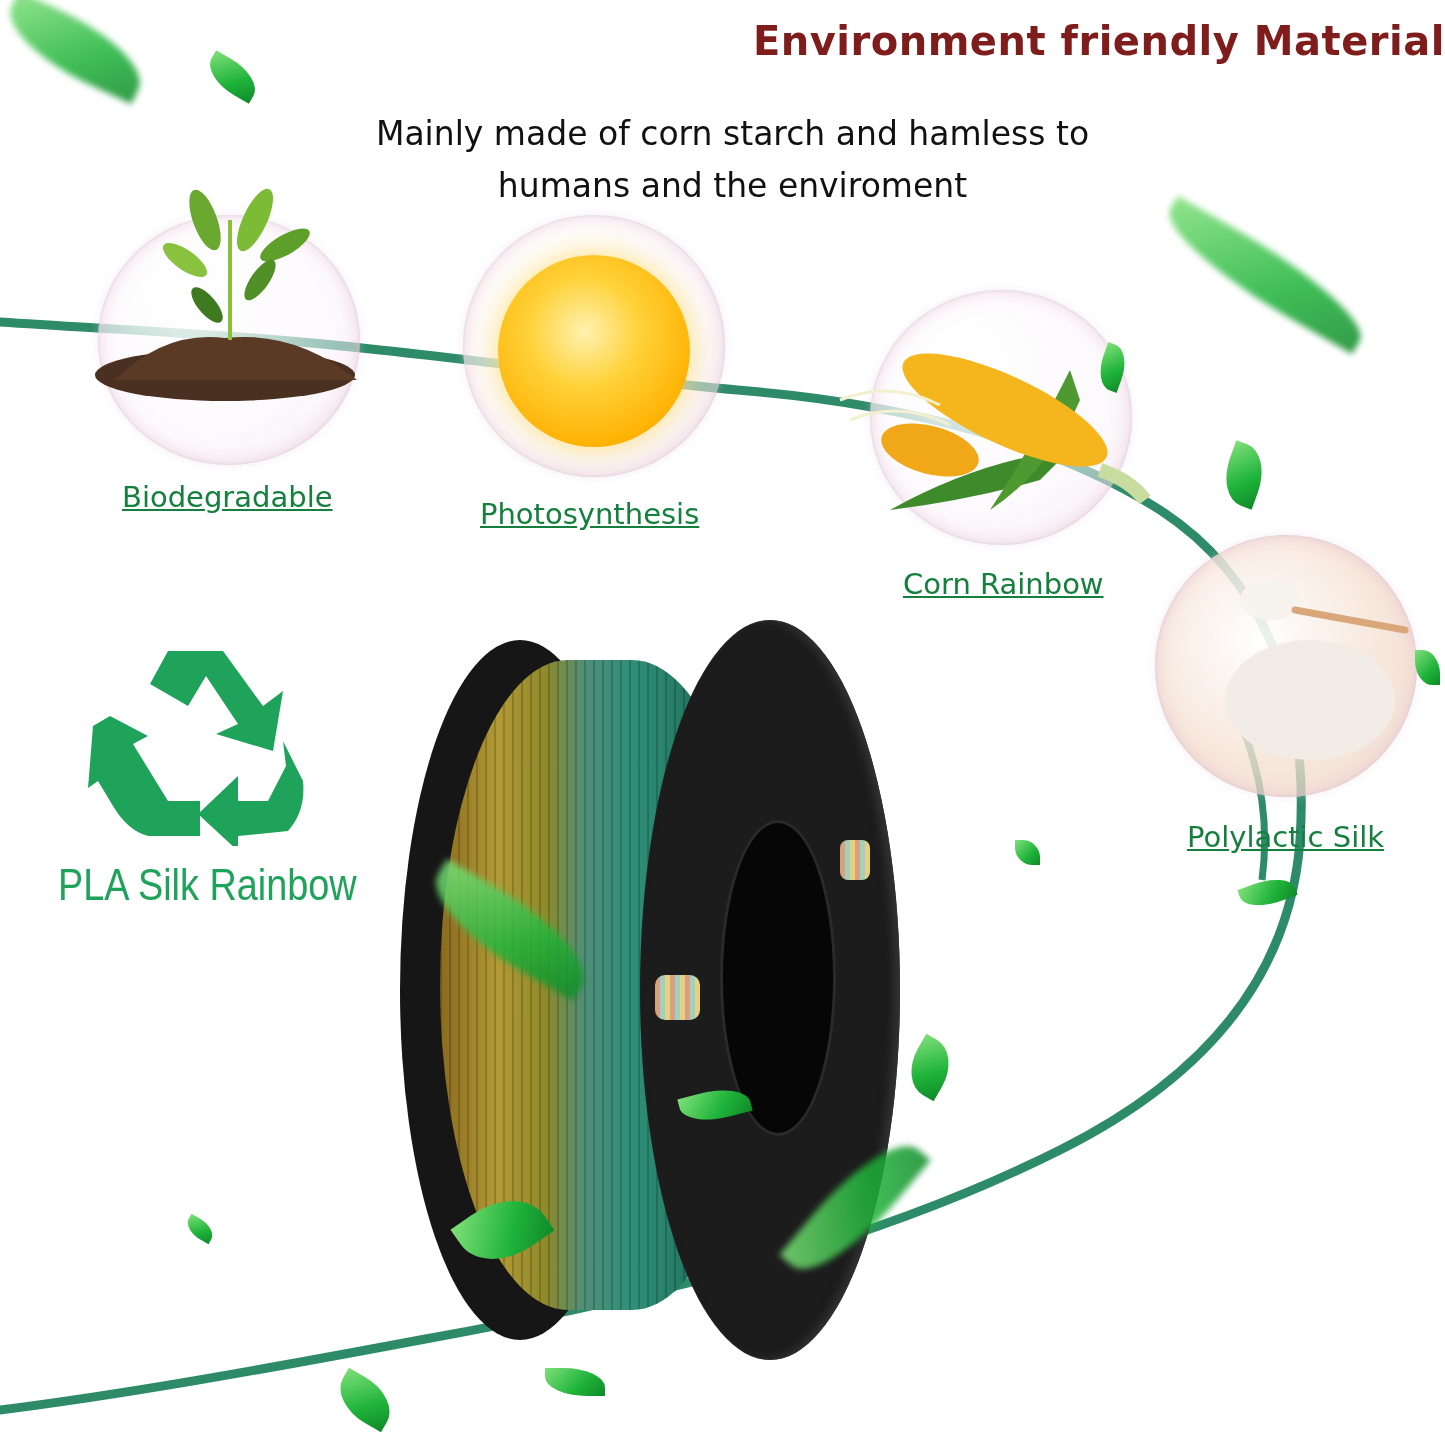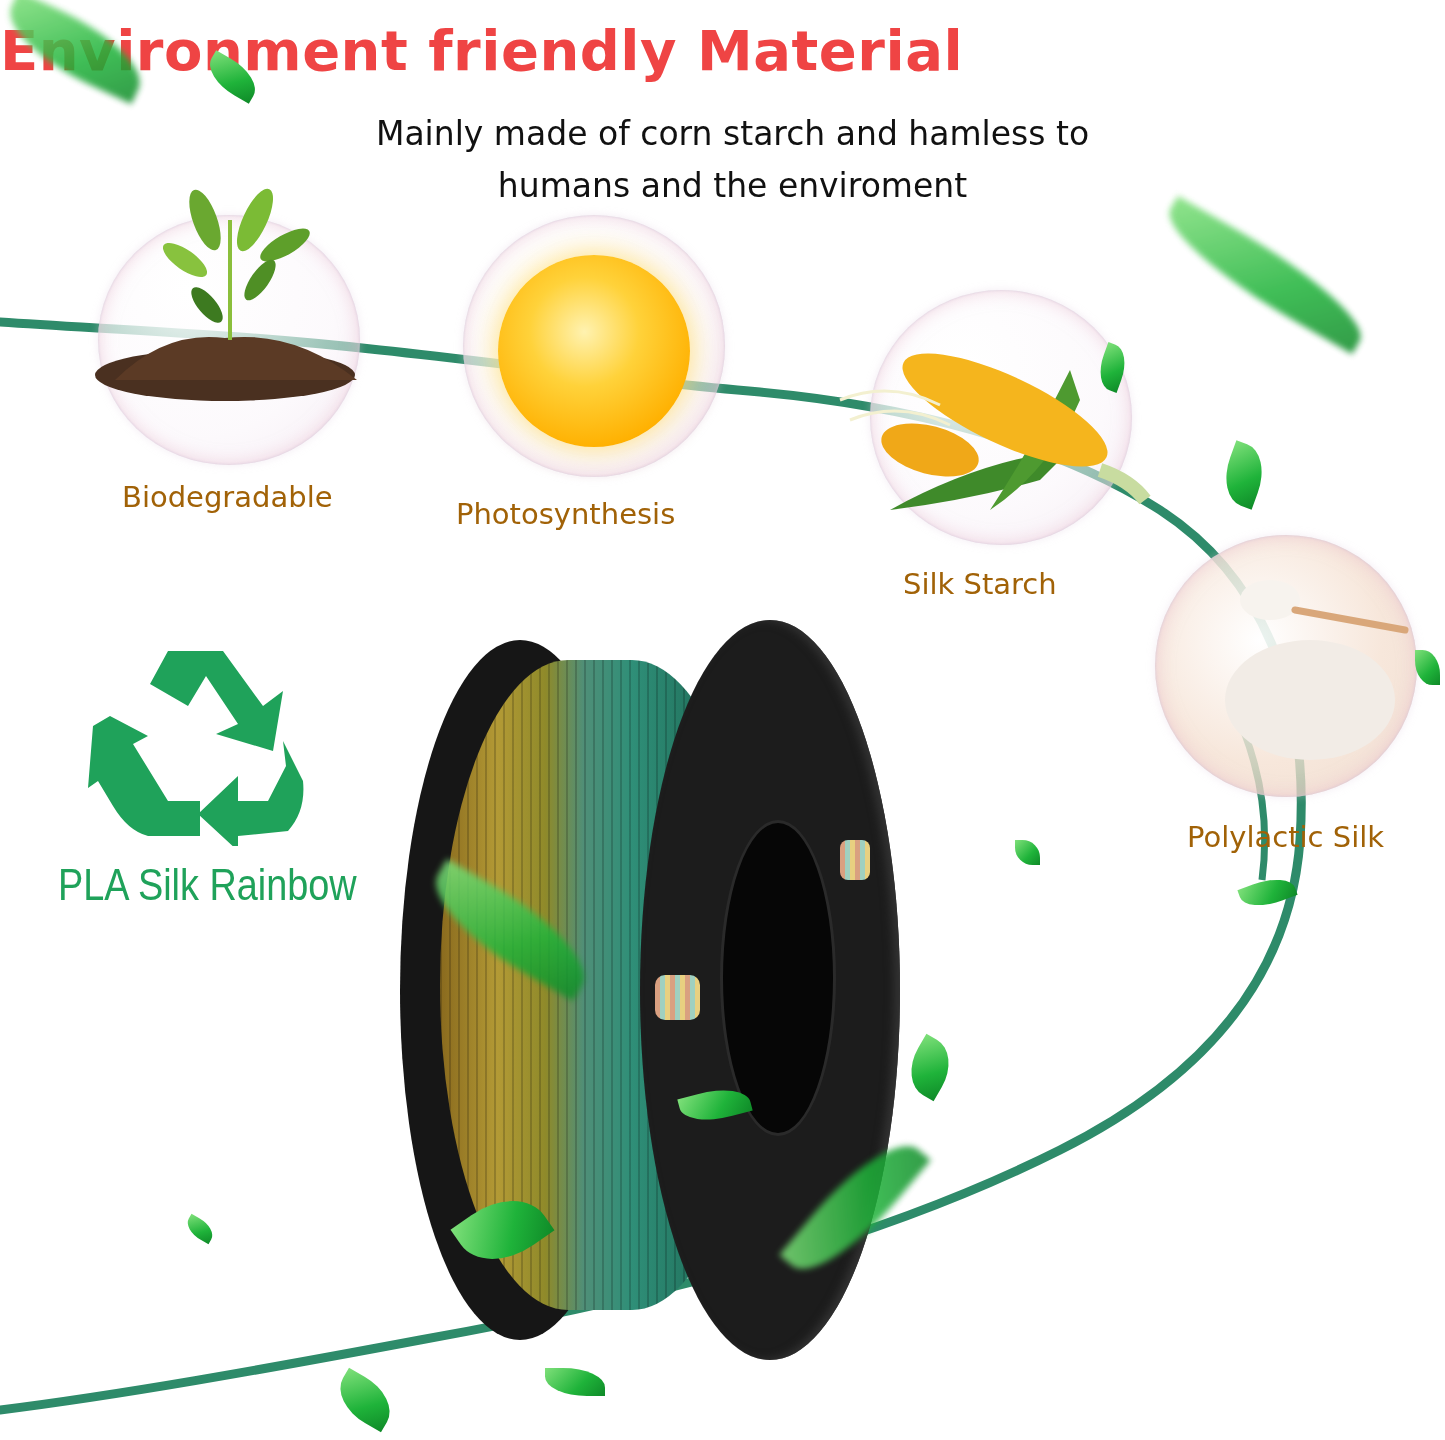--- a/index.html
+++ b/index.html
@@ -3,31 +3,31 @@
   <meta charset="utf-8">
   <style>
     html, body { margin: 0; padding: 0; }
     body {
       width: 1445px; height: 1440px; overflow: hidden;
       background: #ffffff; position: relative;
       font-family: "DejaVu Sans", sans-serif;
     }
     .abs { position: absolute; }
     .title {
-      left: 0; width: 1445px; top: 18px; text-align: left;
+      left: 0; width: 1445px; top: 18px; text-align: right;
       font-family: "DejaVu Sans", sans-serif; font-weight: bold;
-      font-size: 56px; color: #ef4444; letter-spacing: 0.5px;
+      font-size: 40px; color: #7f1d1d; letter-spacing: 0.5px;
     }
     .subtitle {
       left: 0; width: 1465px; text-align: center;
       font-size: 33px; color: #111; line-height: 52px;
     }
     .sub1 { top: 108px; }
     .sub2 { top: 160px; }
-    .label { font-size: 29px; color: #a16207; white-space: nowrap; }
+    .label { font-size: 29px; color: #15803d; white-space: nowrap; text-decoration: underline; }
     .bubble {
       border-radius: 50%;
       box-shadow: inset 0 0 18px rgba(230,180,200,0.55), inset 0 0 3px rgba(200,200,220,0.8), 0 0 8px rgba(220,200,220,0.35);
       background: radial-gradient(circle at 35% 30%, rgba(255,255,255,0.95), rgba(250,245,250,0.55) 60%, rgba(235,215,230,0.45));
     }
     .pla-name {
       left: 58px; top: 860px; font-family: "Liberation Sans", sans-serif;
       font-size: 44px; color: #1fa25a; transform: scaleX(0.86); transform-origin: left;
       white-space: nowrap;
     }
@@ -58,33 +58,33 @@
   <ellipse cx="160" cy="40" rx="12" ry="34" fill="#7bbb35" transform="rotate(25 160 40)"></ellipse>
   <ellipse cx="190" cy="65" rx="10" ry="28" fill="#5e9f2a" transform="rotate(60 190 65)"></ellipse>
   <ellipse cx="90" cy="80" rx="10" ry="26" fill="#88c23e" transform="rotate(-55 90 80)"></ellipse>
   <ellipse cx="165" cy="100" rx="9" ry="24" fill="#4f8f25" transform="rotate(35 165 100)"></ellipse>
   <ellipse cx="112" cy="125" rx="9" ry="22" fill="#3d7a20" transform="rotate(-40 112 125)"></ellipse>
 </svg>
 <div class="abs label" style="left:122px;top:480px;">Biodegradable</div>
 
 <div class="abs bubble" style="left:463px;top:215px;width:262px;height:262px;"></div>
 <div class="abs" style="left:498px;top:255px;width:192px;height:192px;border-radius:50%;background:radial-gradient(circle at 45% 40%, #fff2b0 0%, #ffd23a 35%, #ffb000 75%, #ffd870 100%);box-shadow:0 0 30px rgba(255,210,60,0.7);"></div>
-<div class="abs label" style="left:456px;top:497px;">Photosynthesis</div>
+<div class="abs label" style="left:480px;top:497px;">Photosynthesis</div>
 
 <div class="abs bubble" style="left:870px;top:290px;width:262px;height:255px;"></div>
 <svg class="abs" style="left:830px;top:310px" width="330" height="220">
   <path d="M60,200 Q150,150 240,140 L210,170 Q140,190 60,200 Z" fill="#3f8a2a"></path>
   <path d="M160,200 Q200,140 240,60 L250,90 Q220,160 160,200 Z" fill="#4e9a30"></path>
   <ellipse cx="175" cy="100" rx="112" ry="34" fill="#f5b51d" transform="rotate(25 175 100)"></ellipse>
   <ellipse cx="100" cy="140" rx="50" ry="24" fill="#f0a818" transform="rotate(15 100 140)"></ellipse>
   <path d="M270,160 Q300,170 315,190" stroke="#c8dca0" stroke-width="14" fill="none"></path>
   <path d="M10,90 Q60,70 110,95" stroke="#f3f0d0" stroke-width="3" fill="none"></path>
   <path d="M20,110 Q70,90 120,115" stroke="#f3f0d0" stroke-width="3" fill="none"></path>
 </svg>
-<div class="abs label" style="left:903px;top:567px;">Silk Starch</div>
+<div class="abs label" style="left:903px;top:567px;">Corn Rainbow</div>
 
 <div class="abs bubble" style="left:1155px;top:535px;width:262px;height:262px;background:radial-gradient(circle at 40% 40%, rgba(255,255,255,0.9), rgba(245,225,210,0.8) 55%, rgba(230,200,180,0.6));"></div>
 <svg class="abs" style="left:1170px;top:560px" width="240" height="220">
   <ellipse cx="140" cy="140" rx="85" ry="60" fill="#f2ece6"></ellipse>
   <ellipse cx="100" cy="40" rx="30" ry="20" fill="#f7f3ee"></ellipse>
   <line x1="125" y1="50" x2="235" y2="70" stroke="#d9a77a" stroke-width="7" stroke-linecap="round"></line>
 </svg>
 <div class="abs label" style="left:1187px;top:820px;">Polylactic Silk</div>
 
 <svg class="abs" style="left:88px;top:636px" width="220" height="210" viewBox="0 0 220 210">

